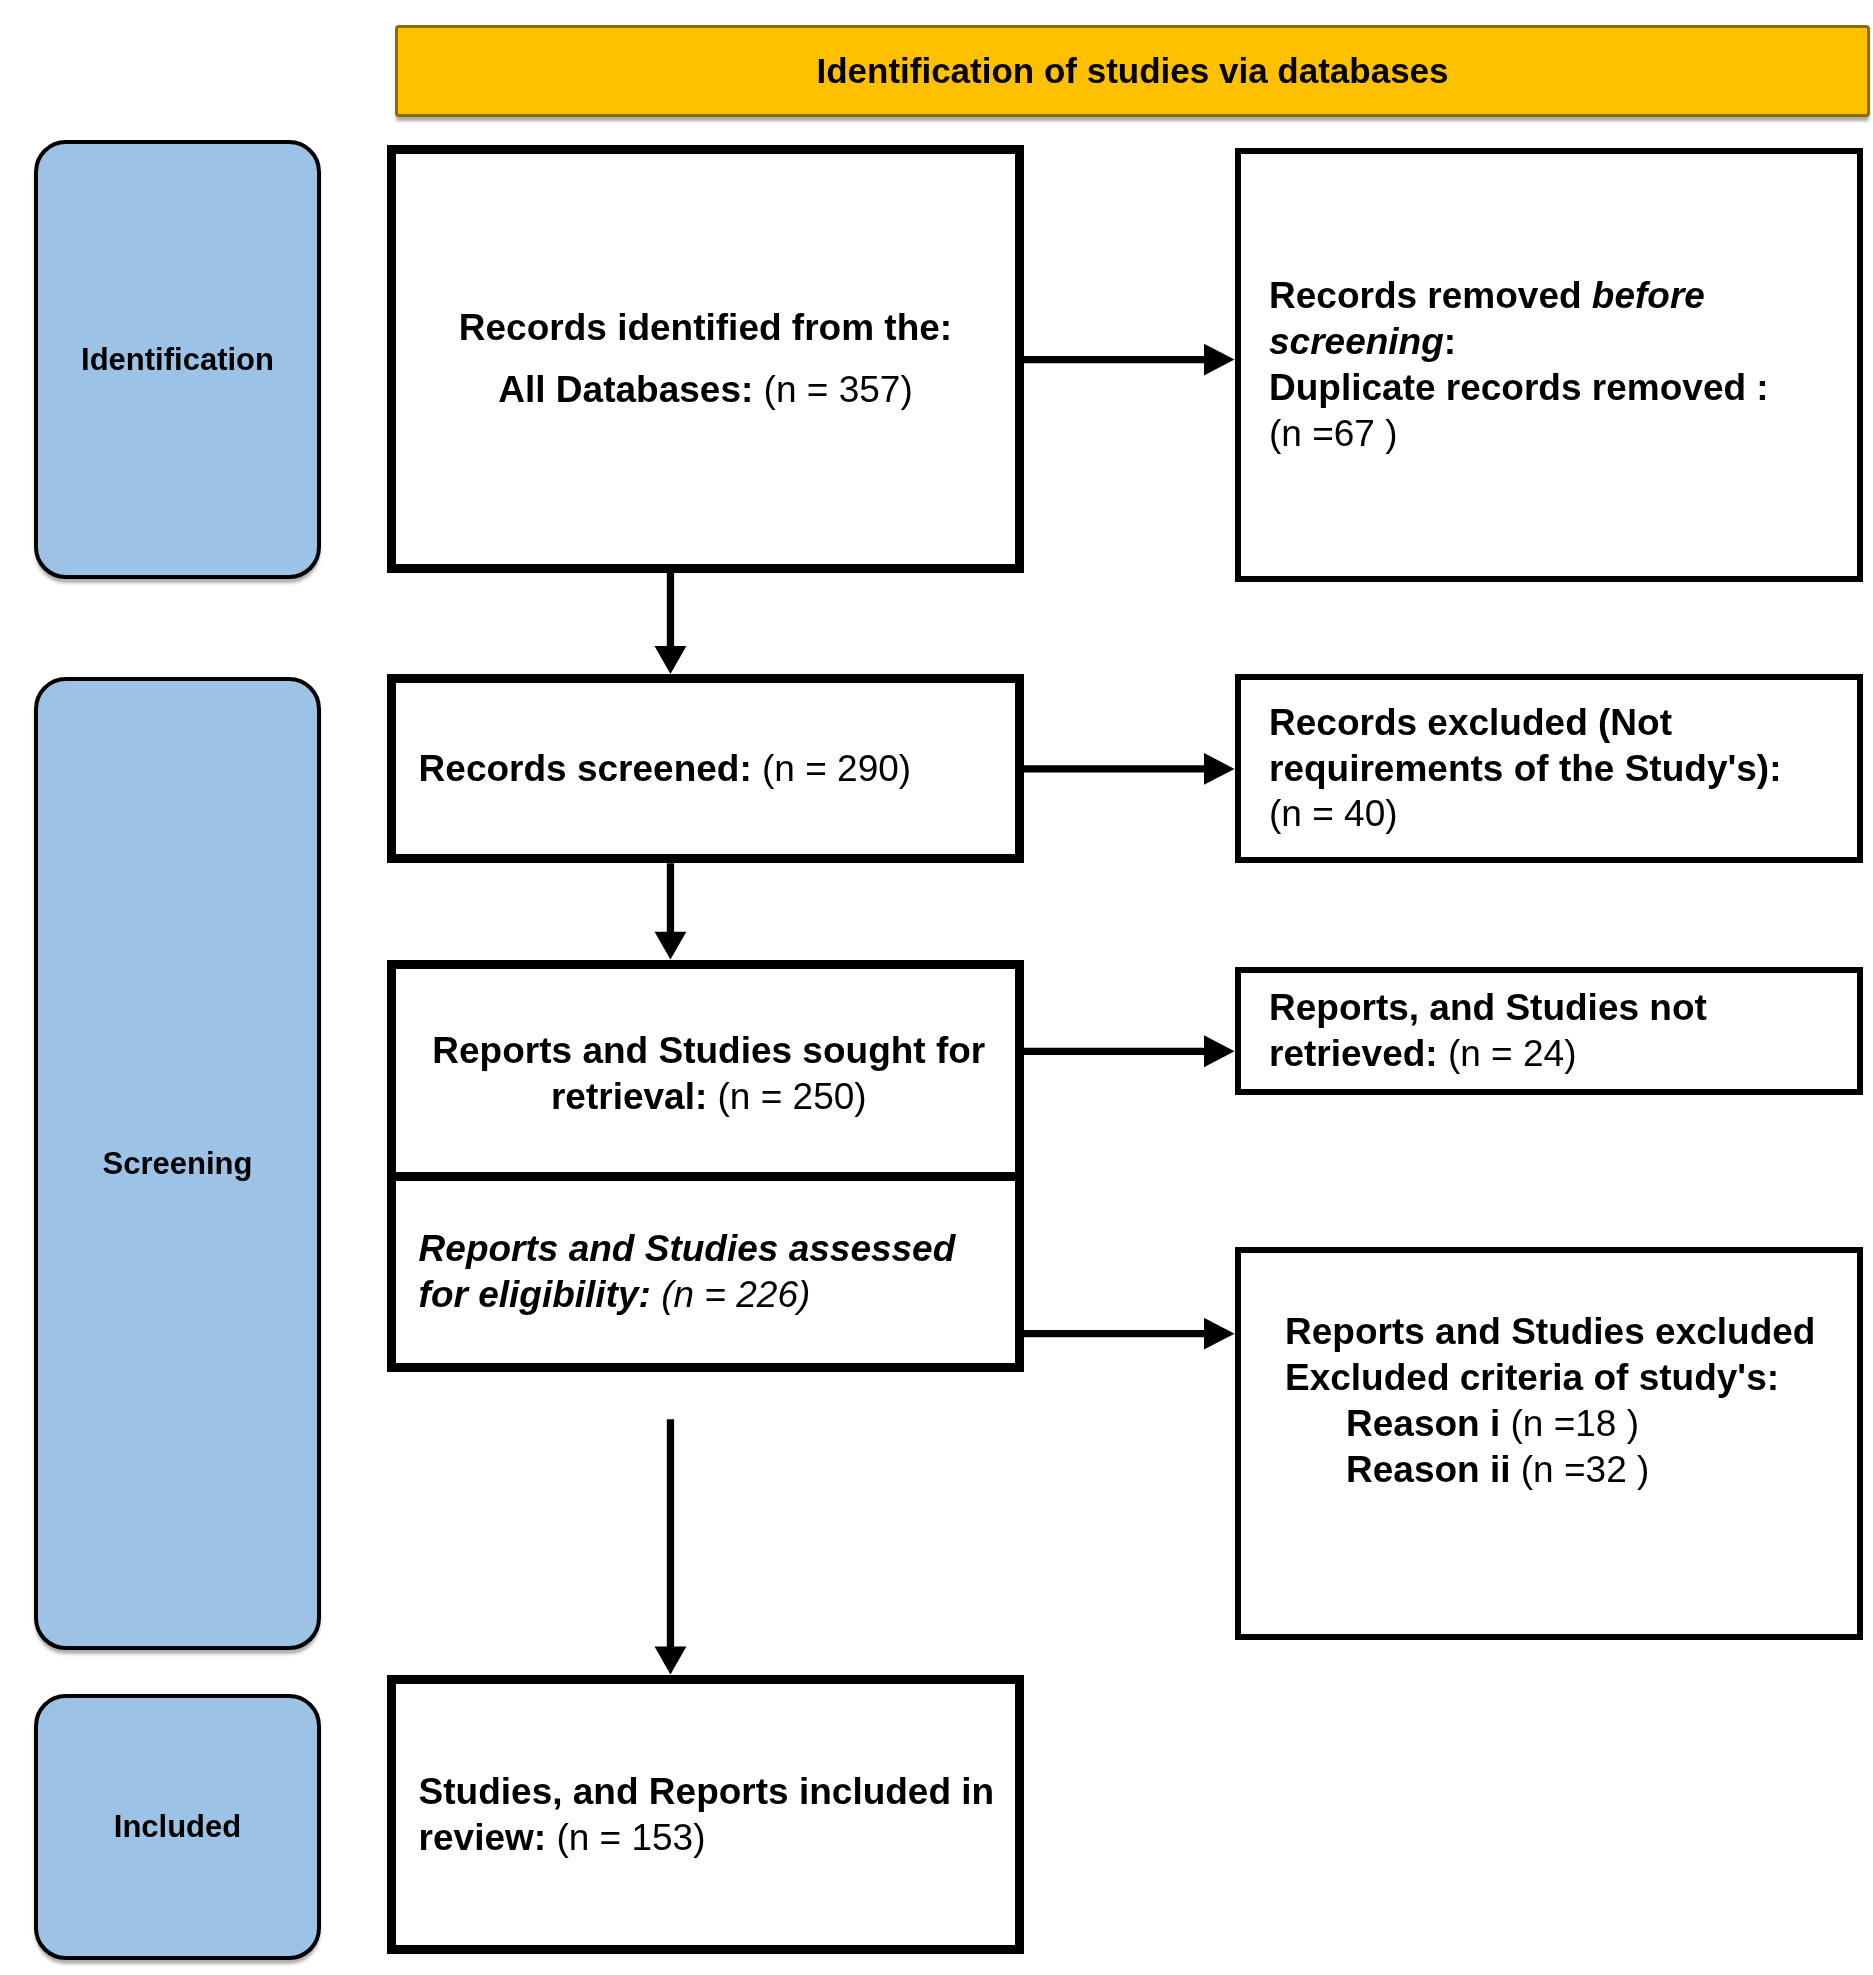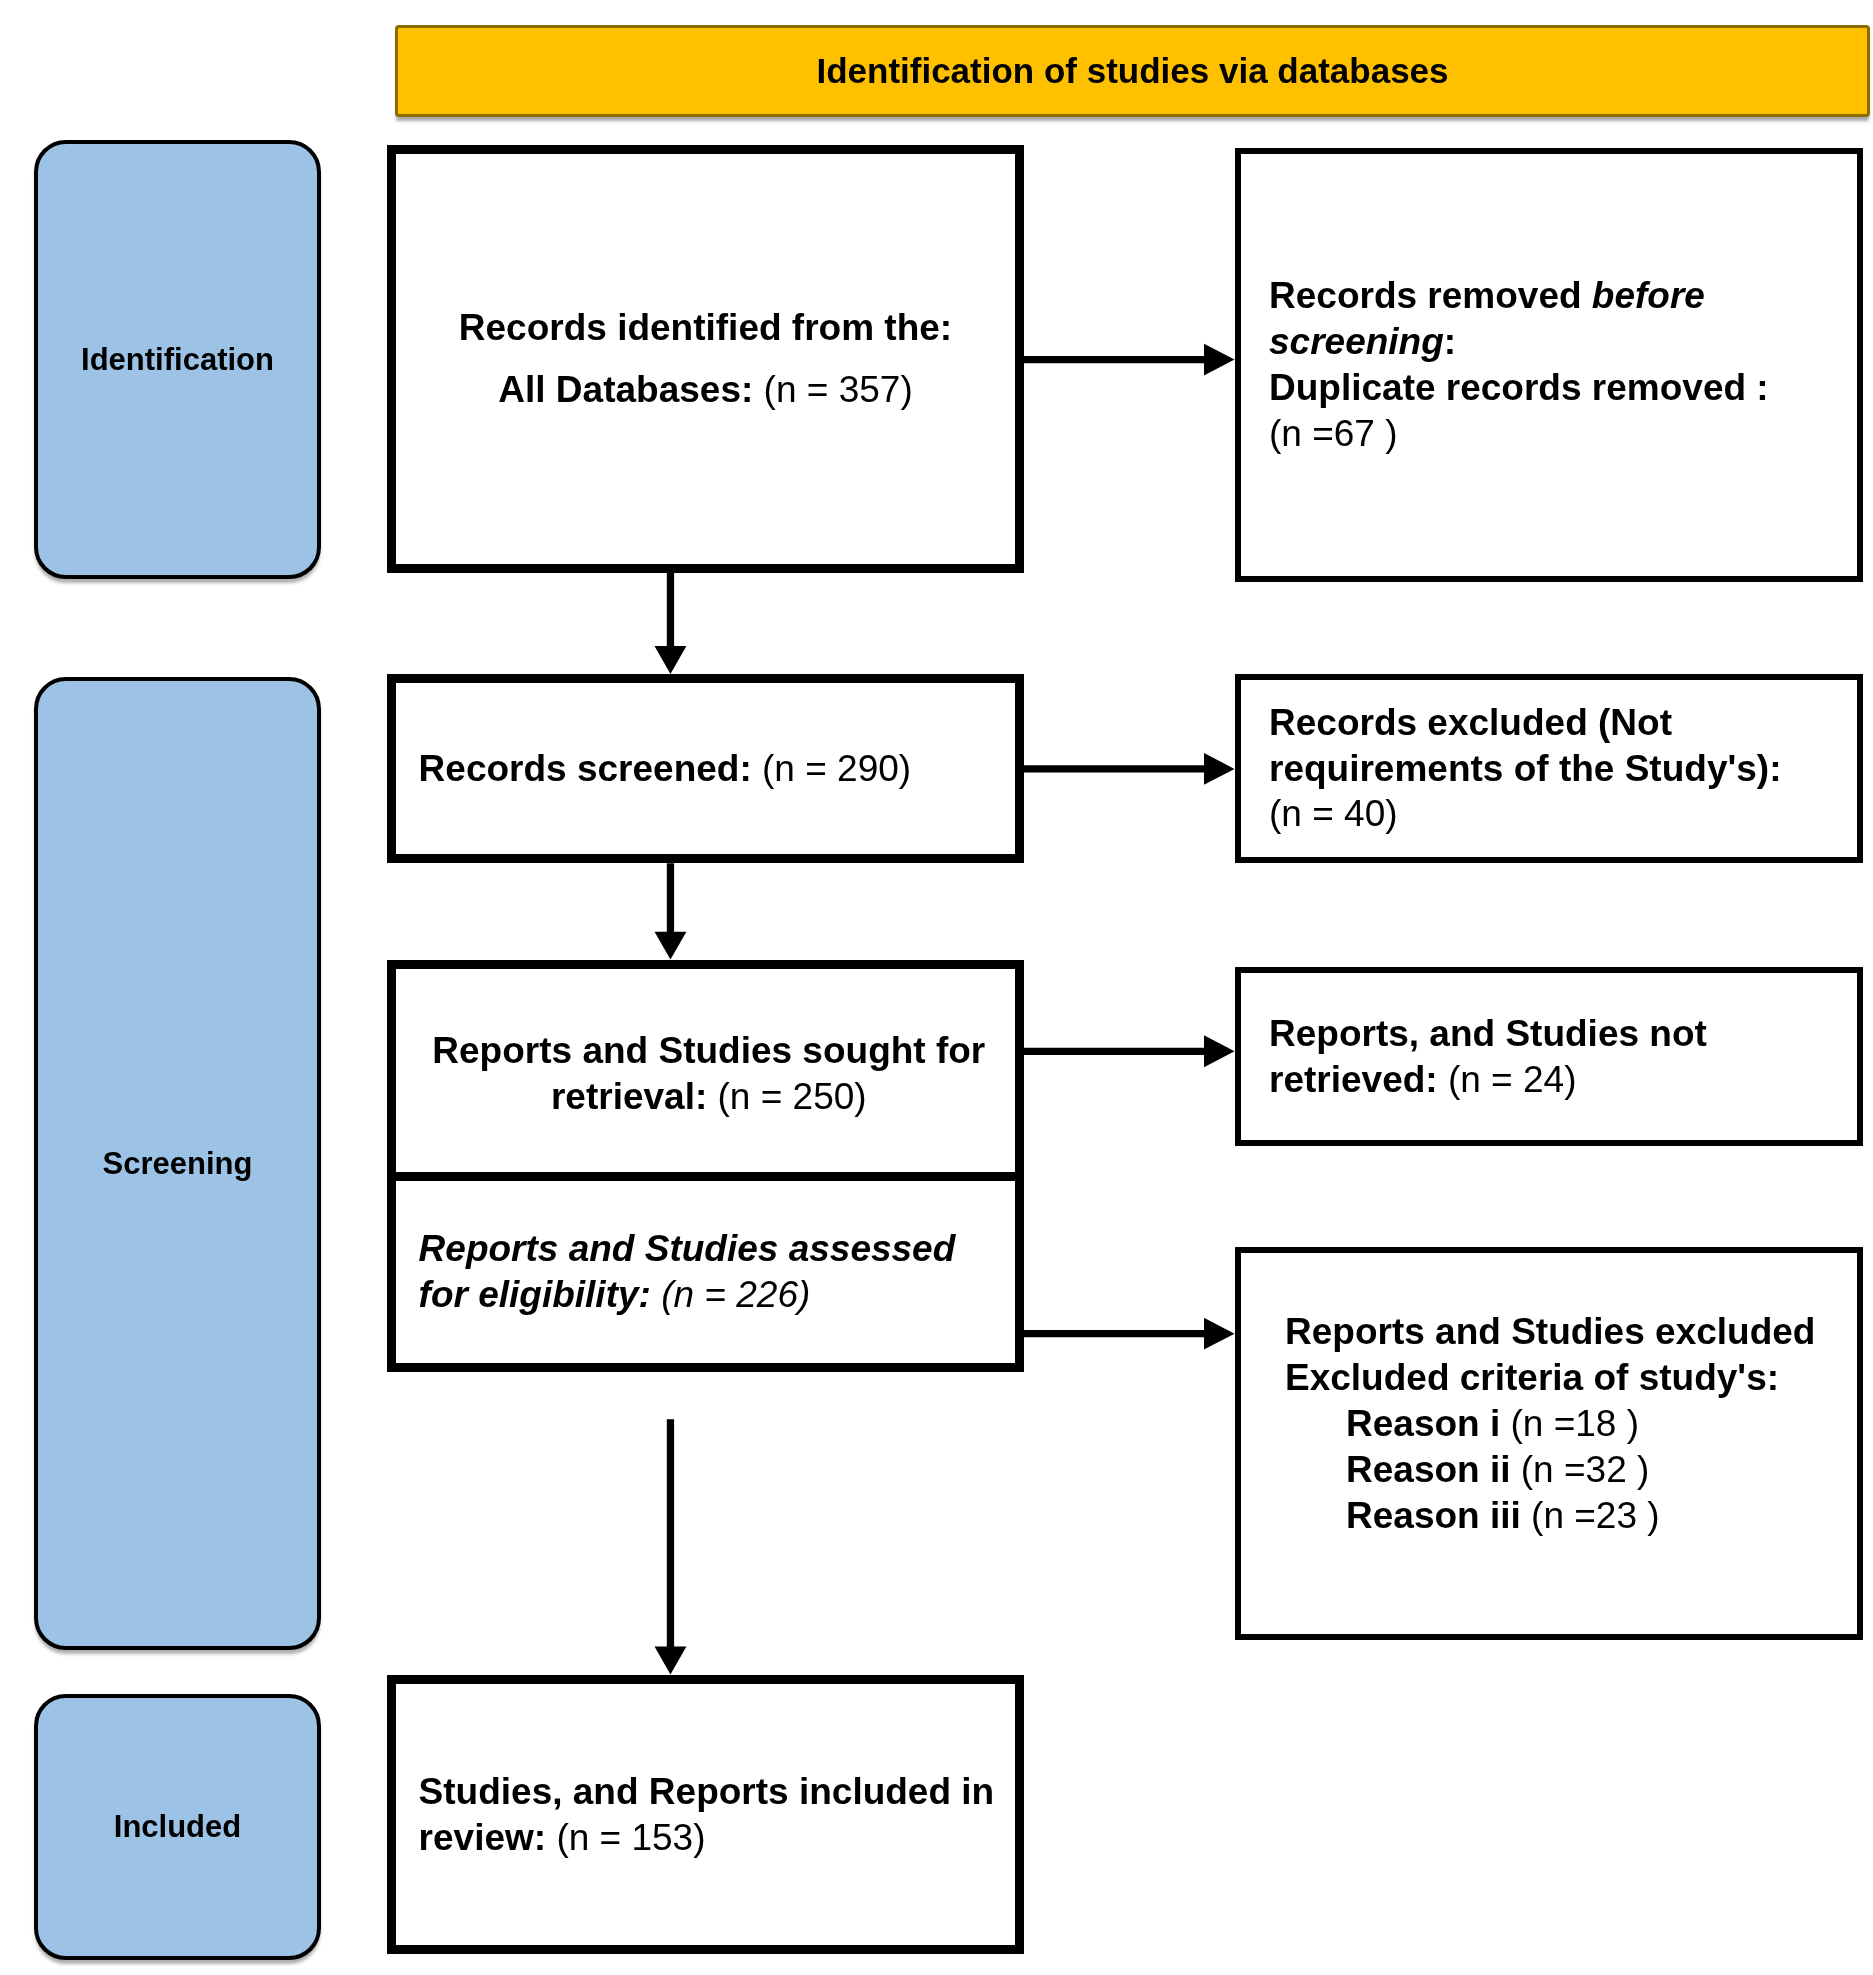--- a/index.html
+++ b/index.html
@@ -39,21 +39,21 @@
   .main{left:371px;width:637px;gap:16px;}
   .m1{top:145px;height:428px;align-items:center;text-align:center;padding-left:16px;}
   .m2{top:674px;height:189px;}
   .m3{top:960px;height:227px;text-align:center;}
   .m4{top:1172px;height:200px;font-style:italic;}
   .m5{top:1675px;height:279px;}
 
   .side{left:1219px;width:628px;border-width:6.6px;padding-left:28px;}
   .r1{top:148px;height:434px;}
   .r2{top:674px;height:189px;}
-  .r3{top:967px;height:179px;}
+  .r3{top:967px;height:128px;}
   .r4{top:1247px;height:393px;justify-content:flex-start;padding-top:56px;padding-left:44px;}
 
   b{font-weight:bold;}
   .rg{font-weight:normal;}
   .it{font-style:italic;}
   .reason{padding-left:61px;}
 
   svg.arrows{position:absolute;left:0;top:0;width:1873px;height:1975px;pointer-events:none;}
   svg.arrows line{stroke:#000;stroke-width:11px;}
   svg.arrows polygon{fill:#000;stroke:none;}
@@ -146,17 +146,16 @@
 
   <div class="box side r3">
     <div><b>Reports, and Studies not retrieved:</b> <span class="rg">(n = 24)</span></div>
   </div>
 
   <div class="box side r4">
     <div><b>Reports and Studies excluded</b></div>
     <div><b>Excluded criteria of study's:</b></div>
     <div class="reason"><b>Reason i</b> <span class="rg">(n =18 )</span></div>
     <div class="reason"><b>Reason ii</b> <span class="rg">(n =32 )</span></div>
-    <div class="reason"><b>Reason iii</b> <span class="rg">(n =23 )</span></div>
   </div>
 
 </div>
 
 
 </body></html>

